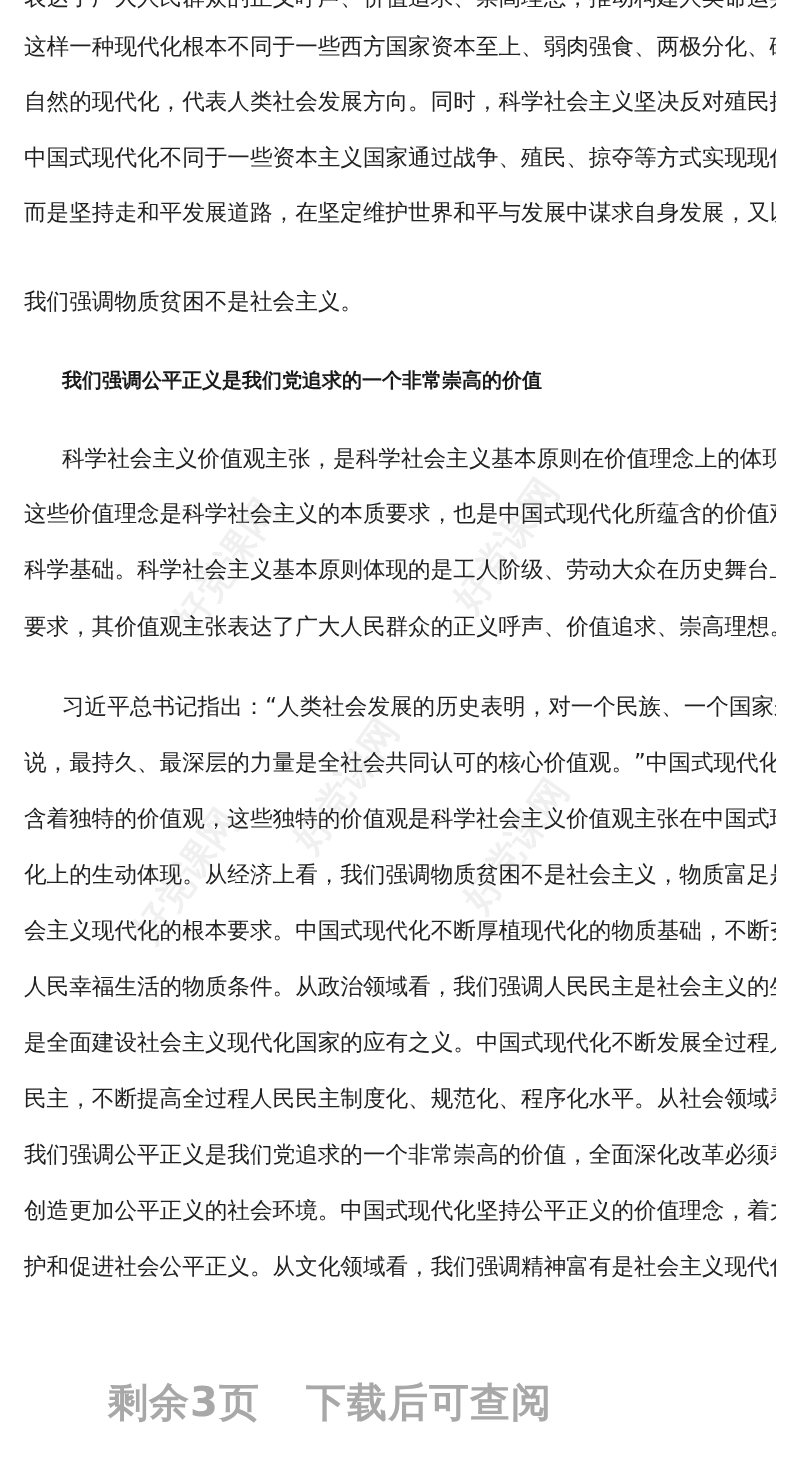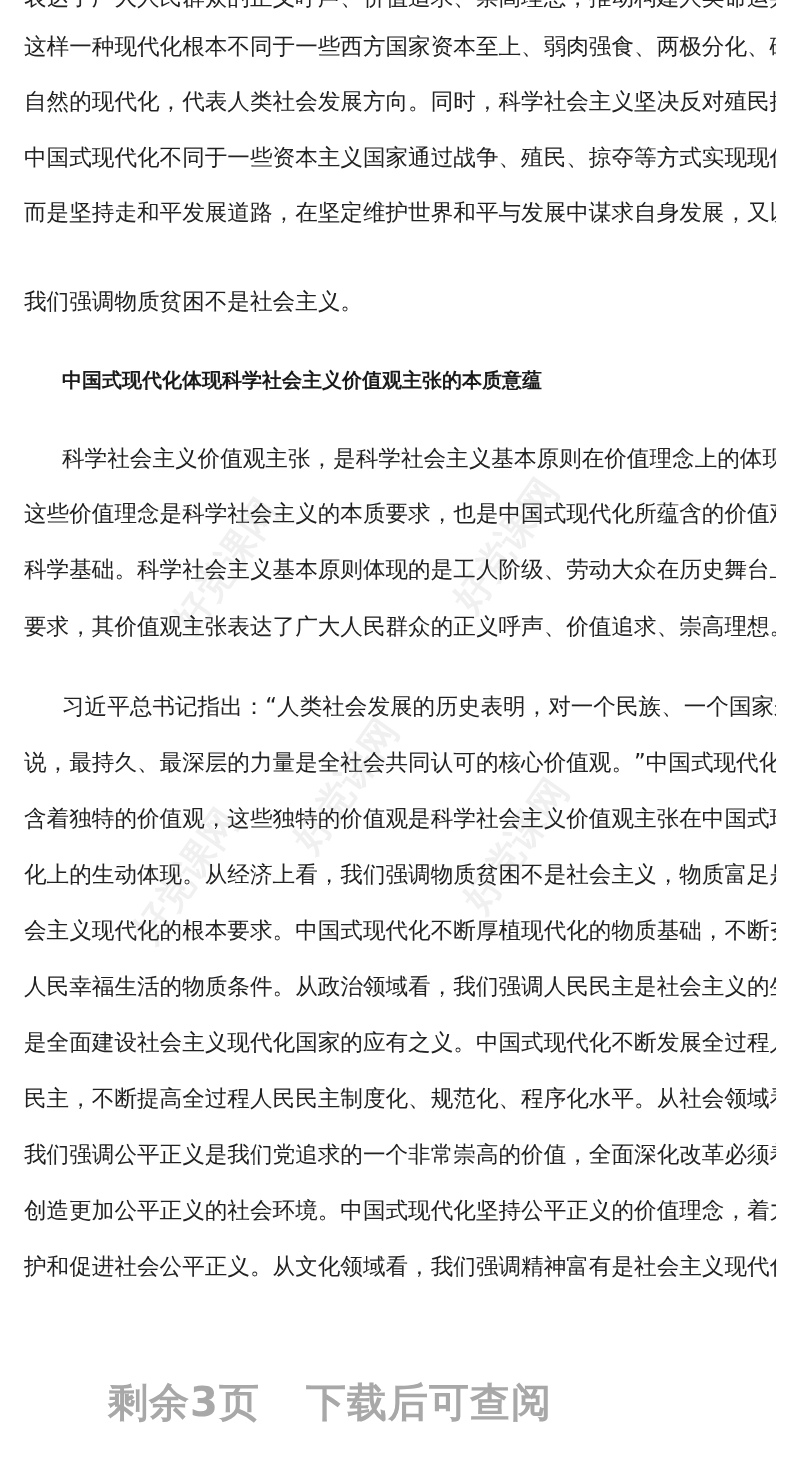--- a/index.html
+++ b/index.html
@@ -53,21 +53,21 @@
   <div class="watermark" style="left:440px; top:820px;">好党课网</div>
 
   <div>
     <div class="line" style="top:31px;">这样一种现代化根本不同于一些西方国家资本至上、弱肉强食、两极分化、破坏</div>
     <div class="line" style="top:86px;">自然的现代化，代表人类社会发展方向。同时，科学社会主义坚决反对殖民掠夺。</div>
     <div class="line" style="top:142px;">中国式现代化不同于一些资本主义国家通过战争、殖民、掠夺等方式实现现代化，</div>
     <div class="line" style="top:197px;">而是坚持走和平发展道路，在坚定维护世界和平与发展中谋求自身发展，又以自</div>
     <div class="line last" style="top:286px;">我们强调物质贫困不是社会主义。</div>
   </div>
 
-  <div class="heading">中国式现代化体现科学社会主义价值观主张的本质意蕴</div>
+  <div class="heading">我们强调公平正义是我们党追求的一个非常崇高的价值</div>
 
   <div>
     <div class="line indent" style="top:443px;">科学社会主义价值观主张，是科学社会主义基本原则在价值理念上的体现。</div>
     <div class="line" style="top:498px;">这些价值理念是科学社会主义的本质要求，也是中国式现代化所蕴含的价值观的</div>
     <div class="line" style="top:554px;">科学基础。科学社会主义基本原则体现的是工人阶级、劳动大众在历史舞台上的</div>
     <div class="line last" style="top:611px;">要求，其价值观主张表达了广大人民群众的正义呼声、价值追求、崇高理想。</div>
   </div>
 
   <div>
     <div class="line indent" style="top:691px;">习近平总书记指出：“人类社会发展的历史表明，对一个民族、一个国家来</div>

